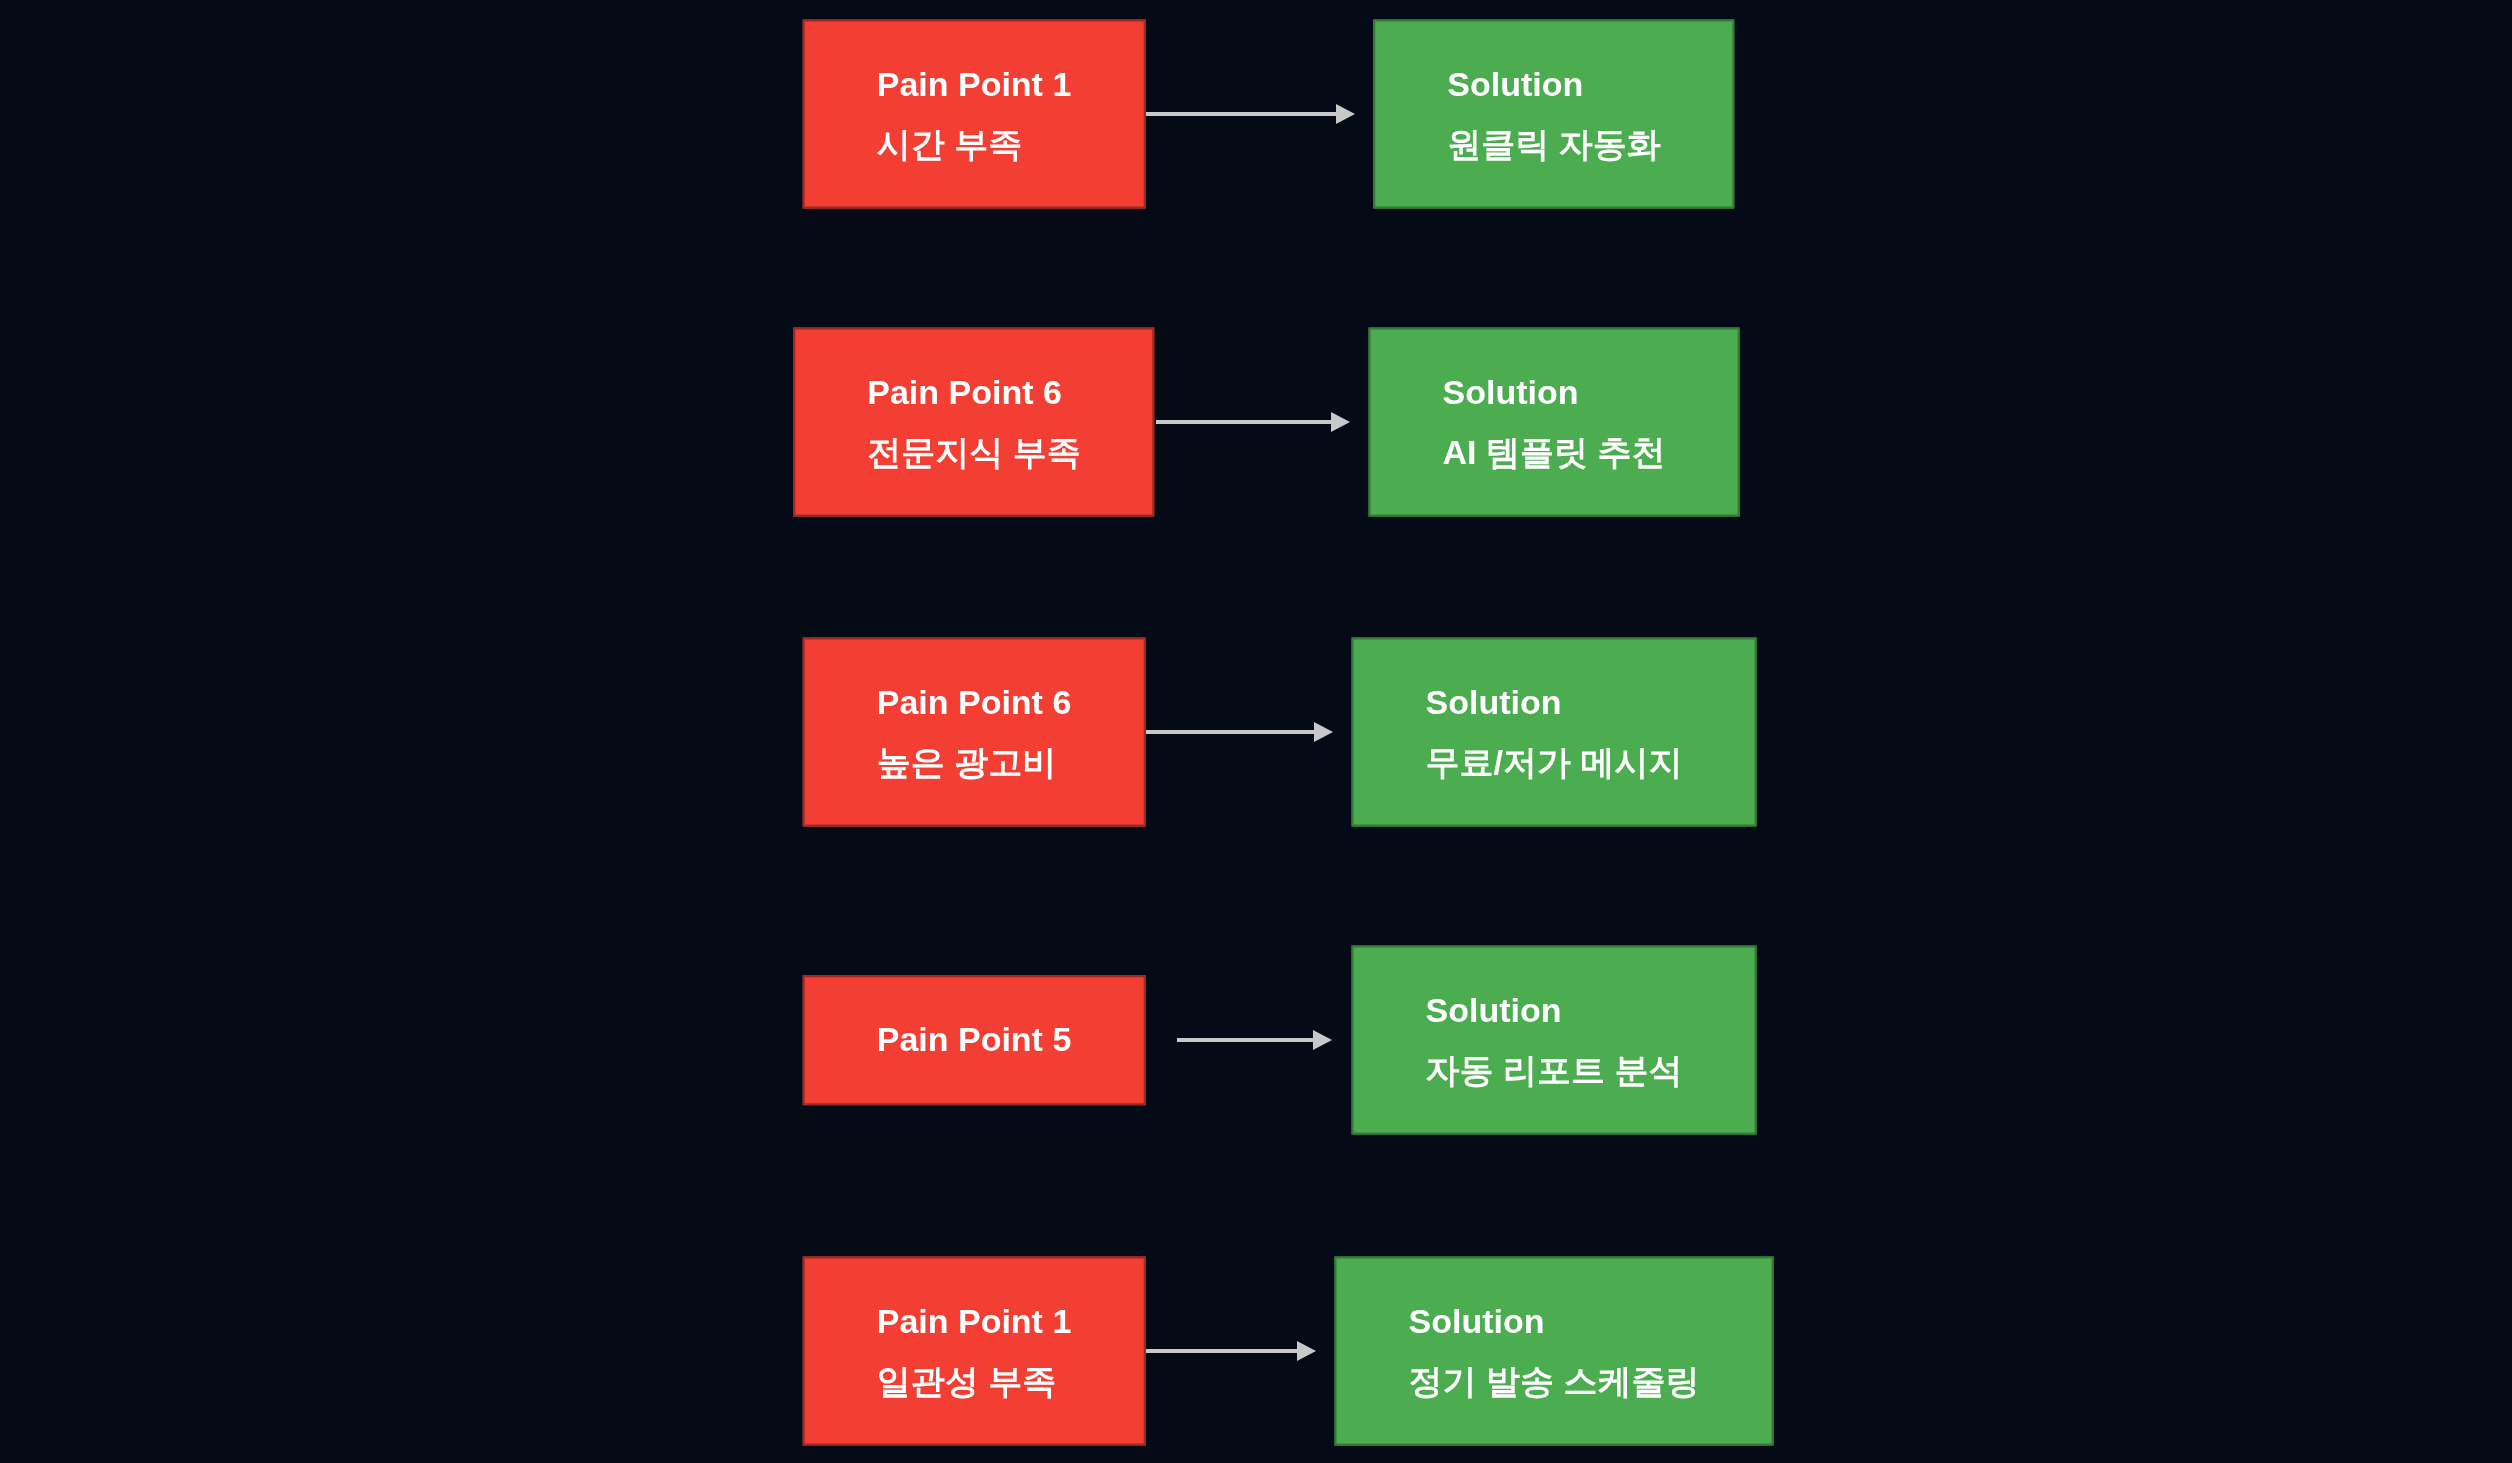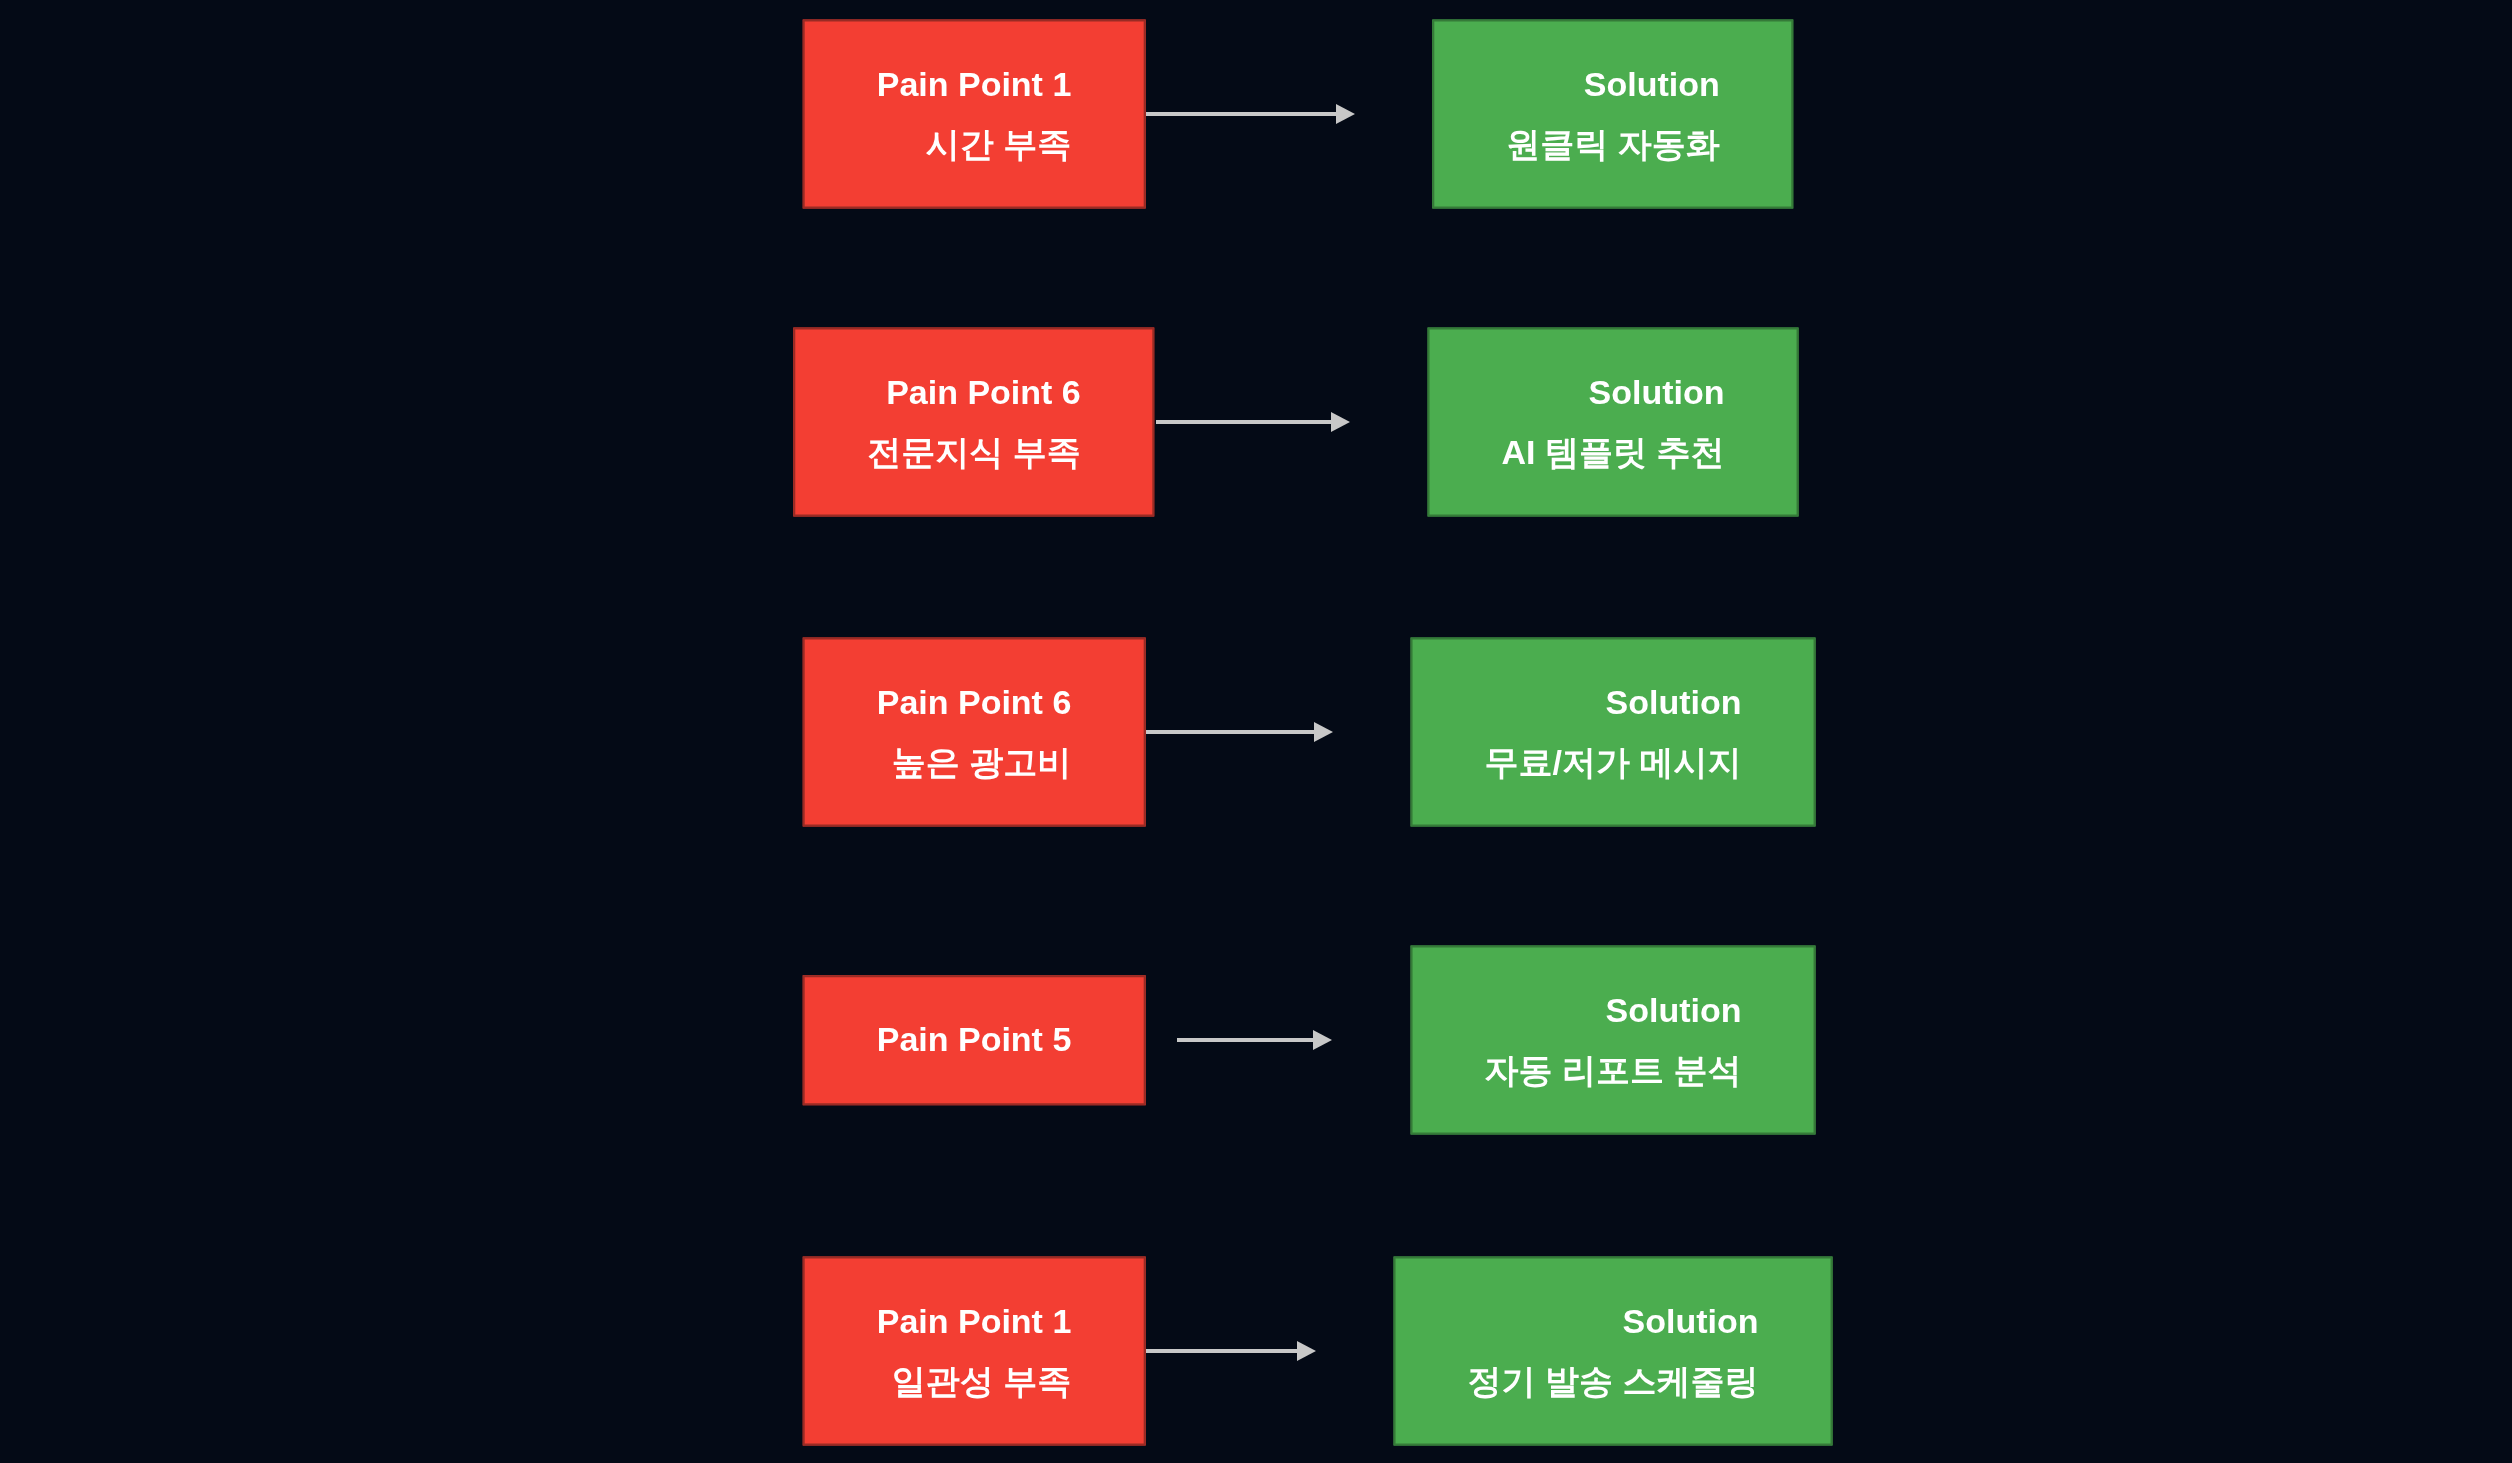--- a/index.html
+++ b/index.html
@@ -25,35 +25,35 @@
   .row:nth-child(1) { top: 114px; }
   .row:nth-child(2) { top: 422px; }
   .row:nth-child(3) { top: 732px; }
   .row:nth-child(4) { top: 1040px; }
   .row:nth-child(5) { top: 1351px; }
   .box {
     position: absolute;
     top: 0;
     transform: translate(-50%, -50%);
     white-space: nowrap;
-    text-align: right;
+    text-align: left;
     color: var(--text);
     font-size: 34px;
     font-weight: 600;
     line-height: 1.75;
     padding: 33px 72px;
     border: 2.8px solid;
   }
   .box.pain {
     left: 974px;
     background: var(--pain-color);
     border-color: var(--pain-border);
   }
   .box.solution {
-    left: 1613px;
+    left: 1554px;
     background: var(--solution-color);
     border-color: var(--solution-border);
   }
   .arrow {
     position: absolute;
     top: -10.2px;
     height: 20.3px;
   }
   .arrow-line {
     position: absolute;

